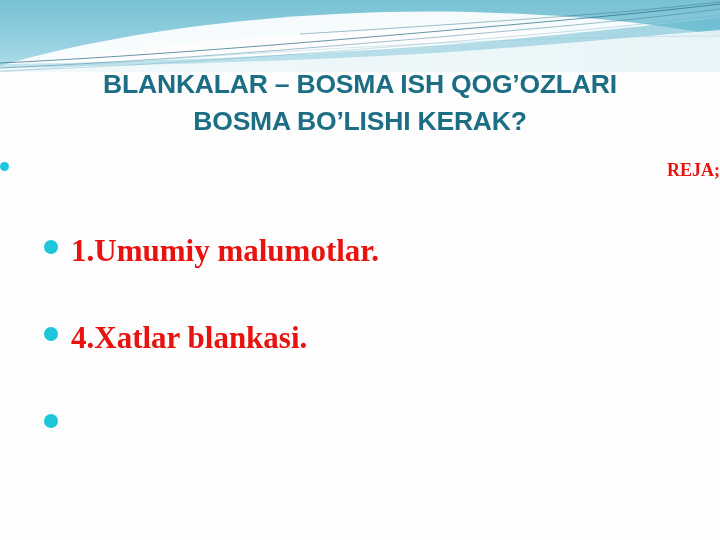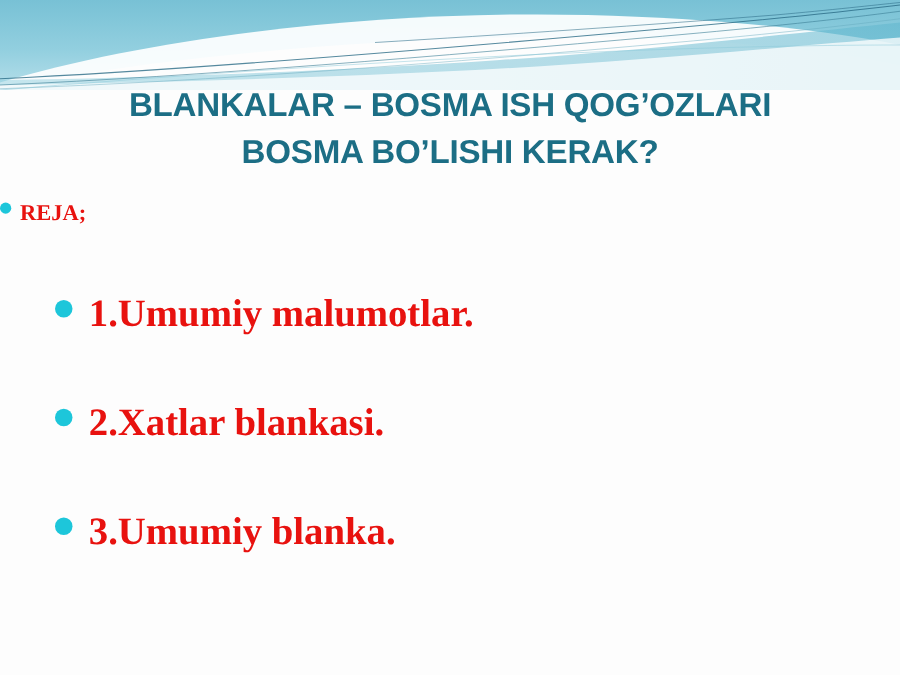--- a/index.html
+++ b/index.html
@@ -46,21 +46,21 @@
     letter-spacing: -0.2px;
     line-height: 37px;
     white-space: nowrap;
   }
   #reja-row {
     position: absolute;
     left: 0;
     top: 158px;
     width: 720px;
     display: flex;
-    justify-content: flex-start;
+    justify-content: space-between;
     align-items: center;
   }
   .bullet-dot {
     display: inline-block;
     border-radius: 50%;
     background: #1dc6da;
     flex: 0 0 auto;
   }
   #reja-bullet {
     width: 9px;
@@ -158,23 +158,22 @@
 
   <div id="list">
 
     <div class="list-item">
       <span class="bullet-dot item-bullet"></span>
       <span class="item-text">1.Umumiy malumotlar.</span>
     </div>
 
     <div class="list-item">
       <span class="bullet-dot item-bullet"></span>
-      <span class="item-text">2.Xatlar blankasi.</span>
+      <span class="item-text">4.Xatlar blankasi.</span>
     </div>
 
     <div class="list-item">
       <span class="bullet-dot item-bullet"></span>
-      <span class="item-text">3.Umumiy blanka.</span>
     </div>
 
   </div>
 
 </div>
 
 </body></html>

